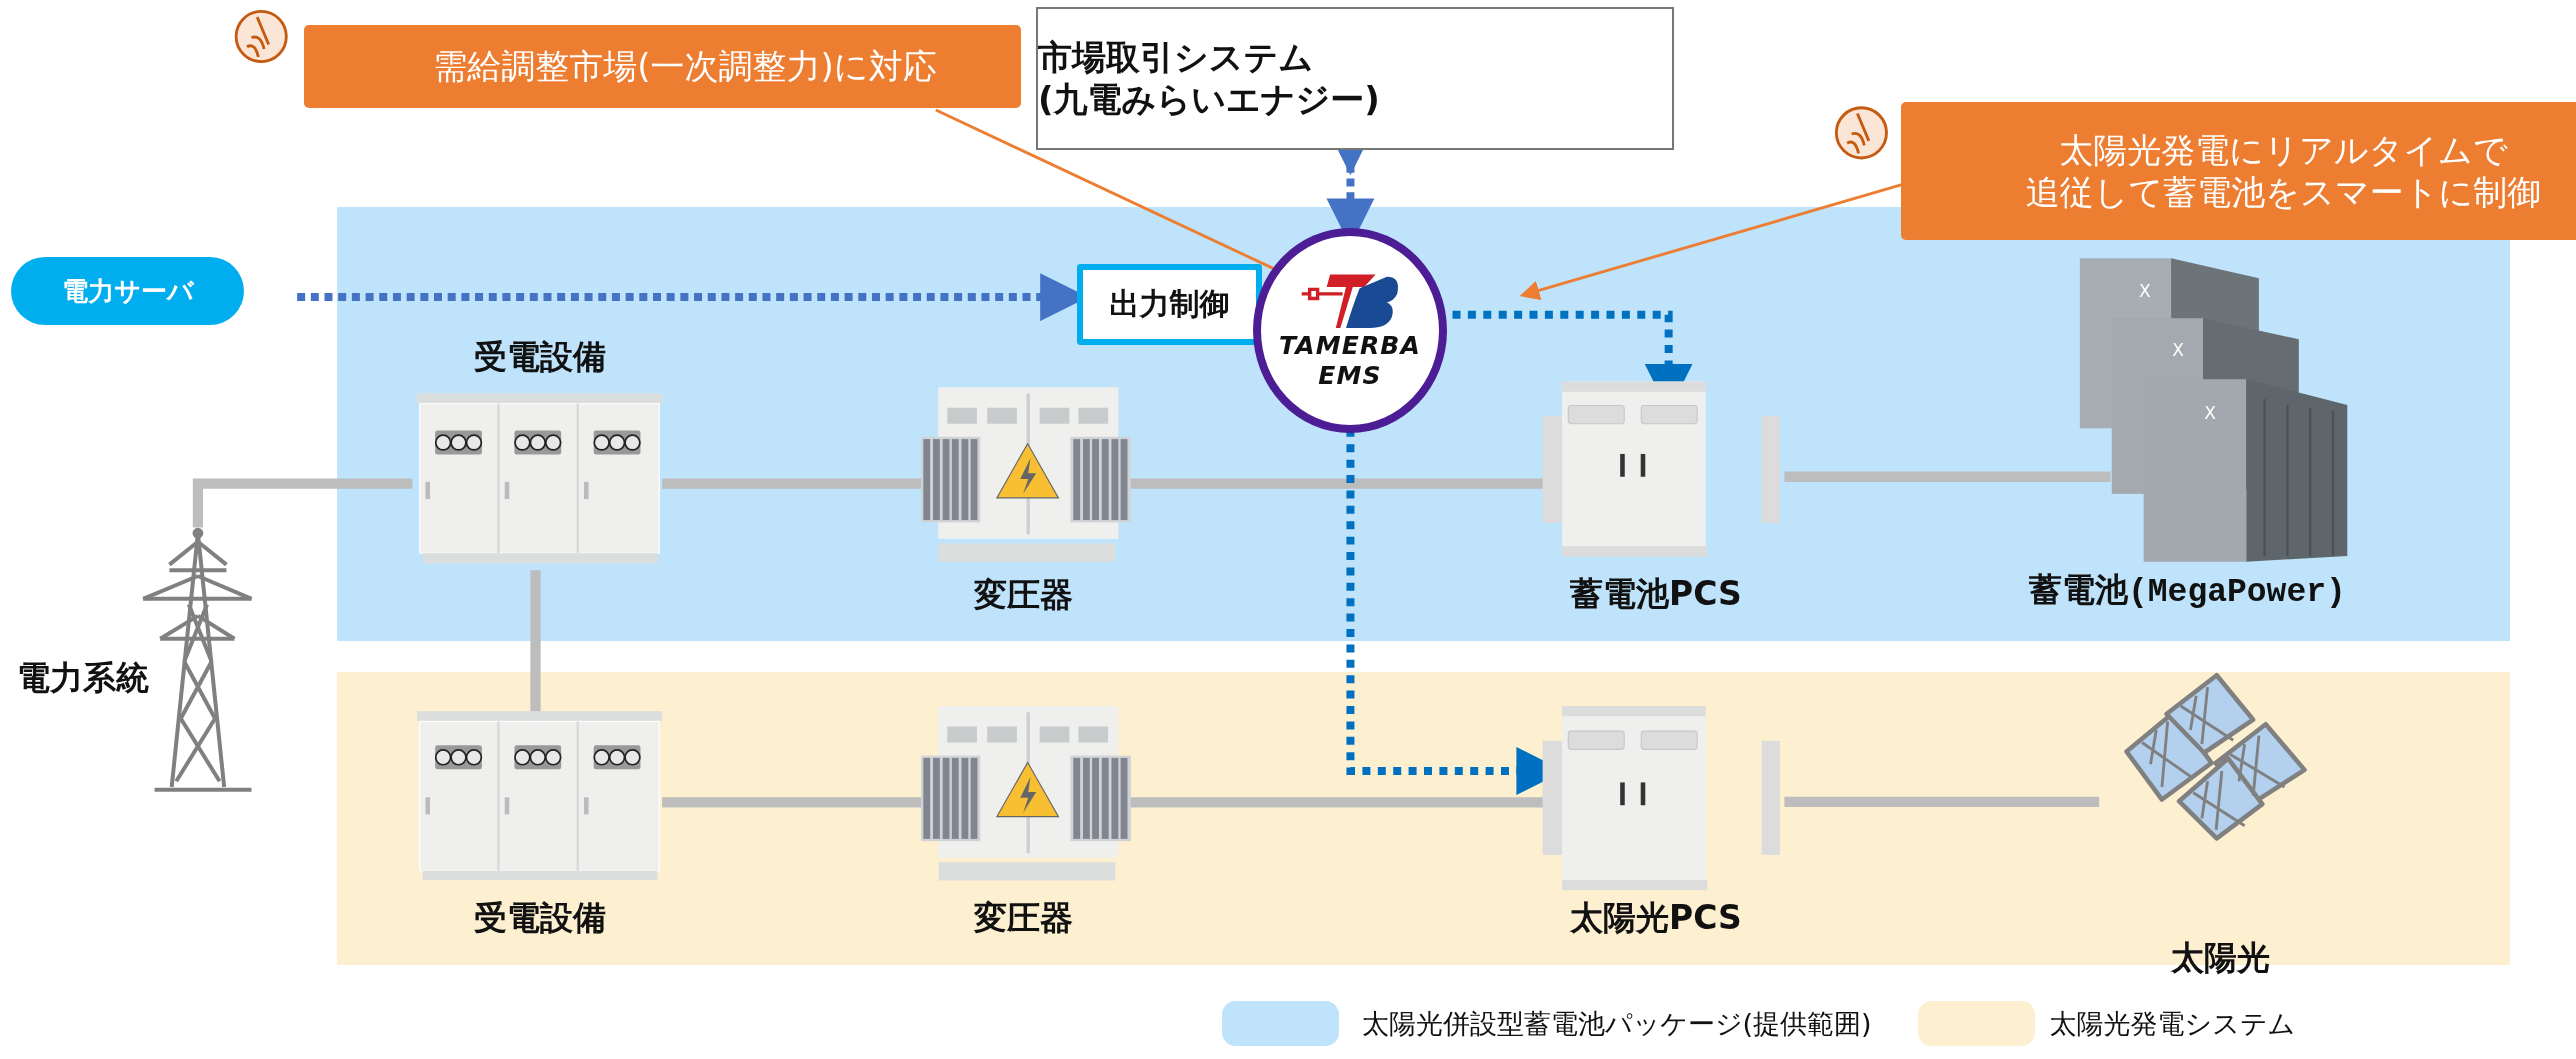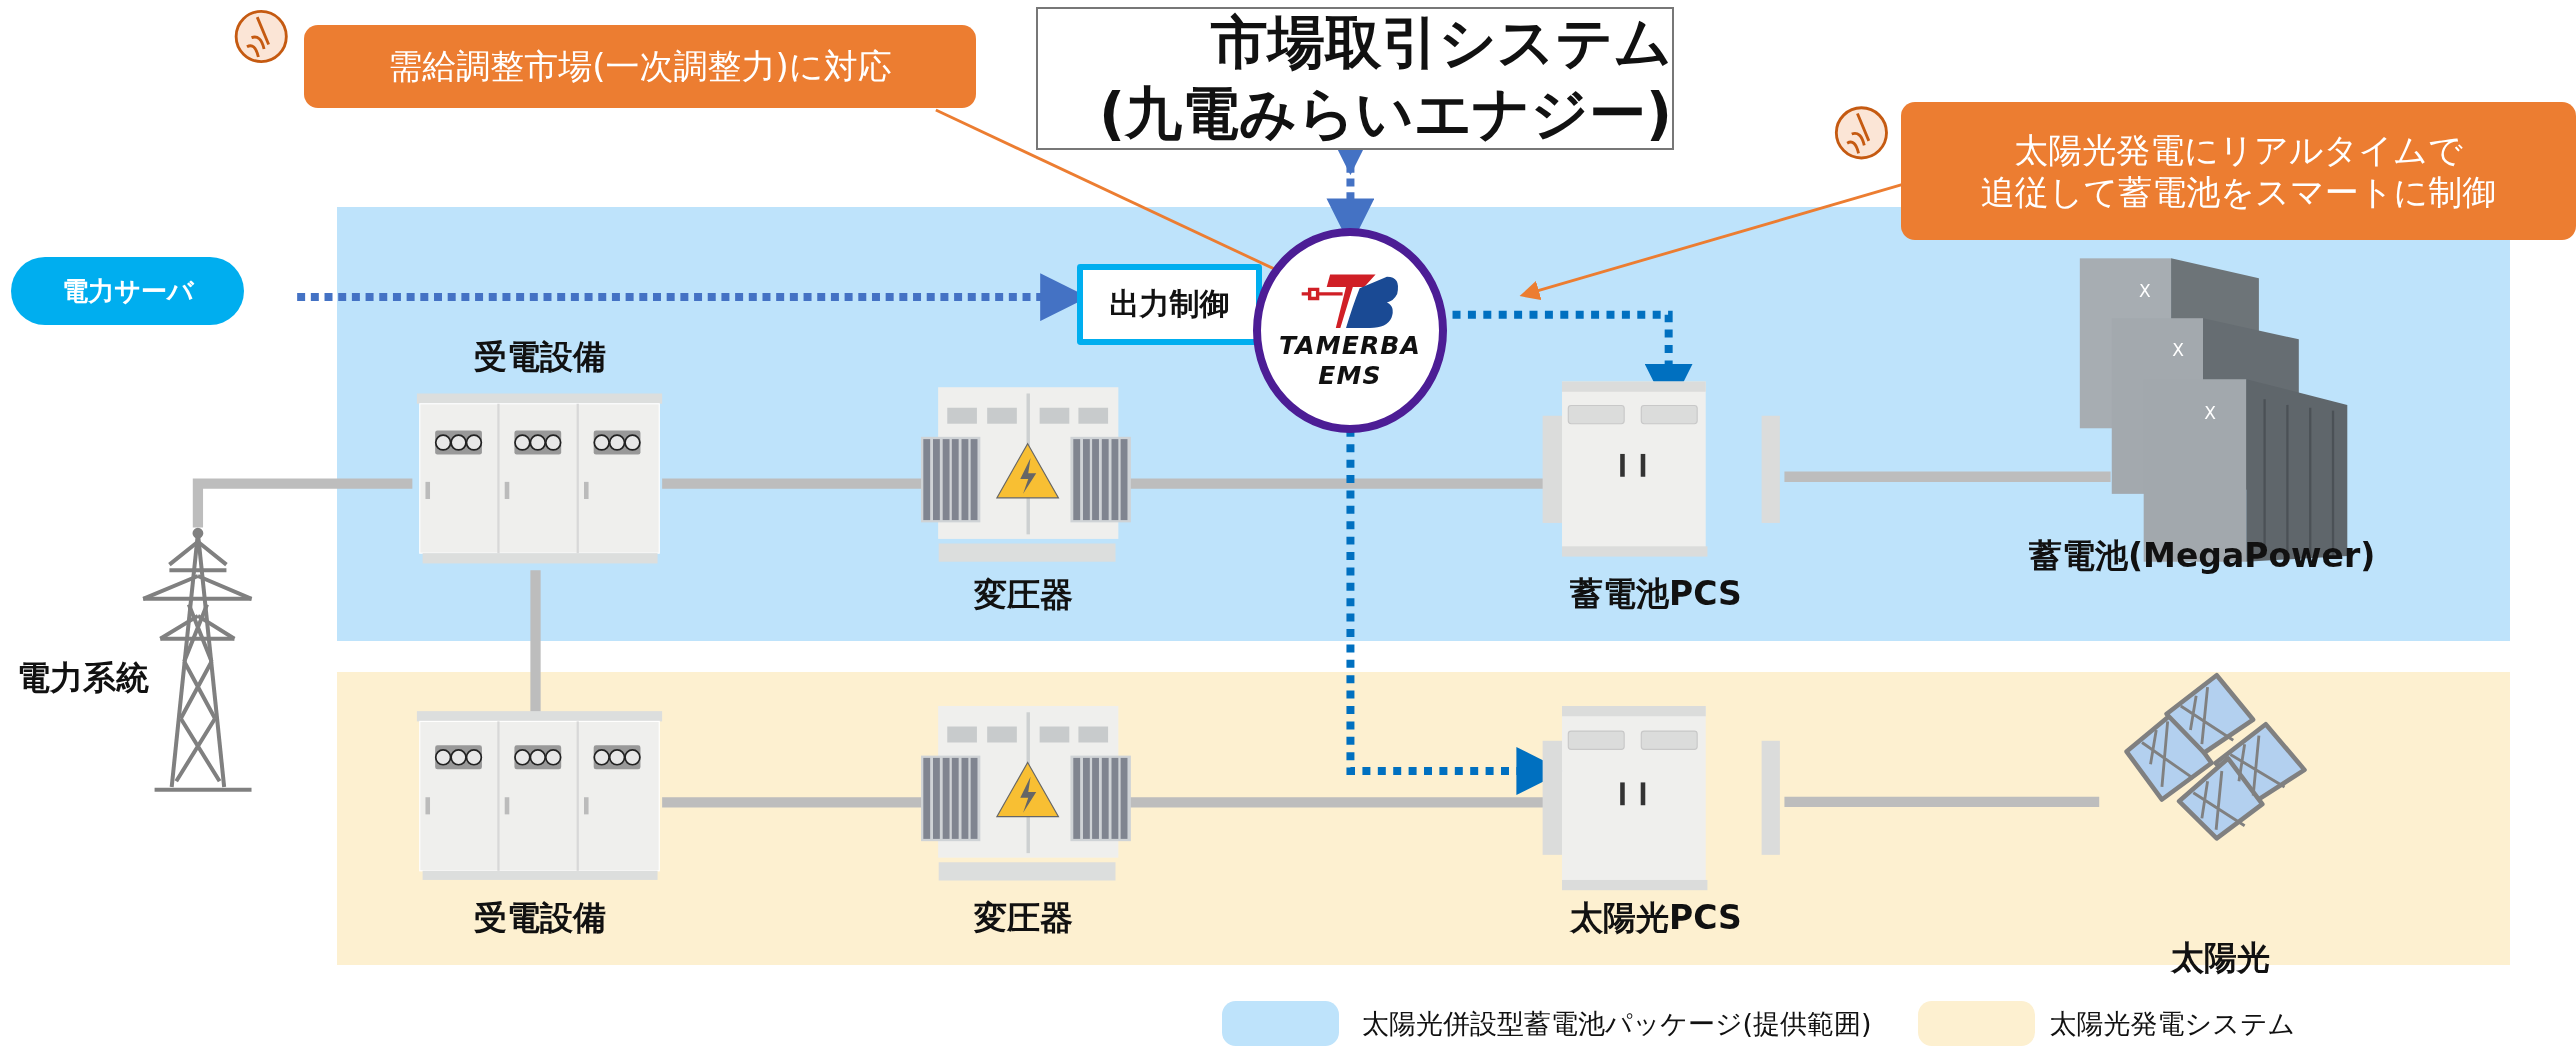--- a/index.html
+++ b/index.html
@@ -1,25 +1,25 @@
 <!DOCTYPE html>
 <html style="font-size:9px"><head>
 <meta charset="utf-8">
 <style>
   html, body { margin:0; padding:0; background:#ffffff; }
   body { width:2576px; height:1059px; position:relative; overflow:hidden;
          font-family:"DejaVu Sans","Liberation Sans",sans-serif; color:#111; }
   .abs { position:absolute; }
   .zone-blue { left:337px; top:207px; width:2173px; height:434px; background:#bee3fb; }
   .zone-yellow { left:337px; top:672px; width:2173px; height:293px; background:#fdf0d0; }
-  .callout { background:#ec7d31; color:#fff; border-radius:14px; display:flex; align-items:center;
-             justify-content:center; text-align:center; font-size:34px; line-height:1.25; }
+  .callout { background:#ec7d31; color:#fff; border-radius:5px; display:flex; align-items:center;
+             justify-content:center; text-align:center; font-size:34px; line-height:1.25;padding-left:45px; }
   .market-box { left:1036px; top:6.8px; width:638px; height:143px; border:2.9px solid #777;
-                background:#fff; display:flex; flex-direction:column; align-items:flex-end; justify-content:center;
-                font-size:57px; font-weight:bold; line-height:1.25; box-sizing:border-box; }
+                background:#fff; display:flex; flex-direction:column; align-items:flex-start; justify-content:center;
+                font-size:34px; font-weight:bold; line-height:1.25; box-sizing:border-box; }
   .server-pill { left:11.4px; top:257px; width:233px; height:68px; background:#00aeef; color:#fff;
                  border-radius:34px; display:flex; align-items:center; justify-content:center;
                  font-size:26px; font-weight:bold; }
   .ctrl-box { left:1077px; top:264px; width:185px; height:81px; border:6.8px solid #00aeef;
               background:#fff; box-sizing:border-box; display:flex; align-items:center; justify-content:center;
               font-size:30px; font-weight:bold; border-radius:3.4px; }
   .ems { left:1253px; top:228px; width:194px; height:205px; border-radius:50%; background:#fff;
          border:8px solid #4c1d95; box-sizing:border-box; display:flex; flex-direction:column;
          align-items:center; justify-content:center; }
   .ems-name { font-style:italic; font-weight:bold; font-size:25px; letter-spacing:1.1px; line-height:1.2; }
@@ -290,21 +290,21 @@
     <path d="M112,30 L160,10 Q185,10 178,40 Q172,52 160,55 Q175,62 168,82 Q160,100 130,100 L88,100 Q100,60 112,30 Z" fill="#1a4a94"></path>
   </svg>
   <span class="ems-name">TAMERBA</span>
   <span class="ems-name">EMS</span>
 </div>
 
 <div class="abs label" style="left:17px;top:656px;font-weight:bold;">電力系統</div>
 <div class="abs label" style="left:474px;top:335px;">受電設備</div>
 <div class="abs label" style="left:974px;top:573px;">変圧器</div>
 <div class="abs label" style="left:1570px;top:572px;">蓄電池PCS</div>
-<div class="abs label" style="left:2029px;top:534px;">蓄電池(MegaPower)</div>
+<div class="abs label" style="left:2029px;top:568px;font-family:Liberation Mono, monospace;">蓄電池(MegaPower)</div>
 
 <div class="abs label" style="left:474px;top:896px;">受電設備</div>
 <div class="abs label" style="left:974px;top:896px;">変圧器</div>
 <div class="abs label" style="left:1570px;top:896px;">太陽光PCS</div>
 <div class="abs label" style="left:2171px;top:896px;margin-top:40px;">太陽光</div>
 
 <div class="abs" style="left:1222px;top:1001px;display:flex;align-items:center;gap:23px;">
   <div style="display:flex;align-items:center;gap:23px;">
     <div class="legend-swatch" style="background:#bee3fb;"></div>
     <span class="legend-text">太陽光併設型蓄電池パッケージ(提供範囲)</span>

